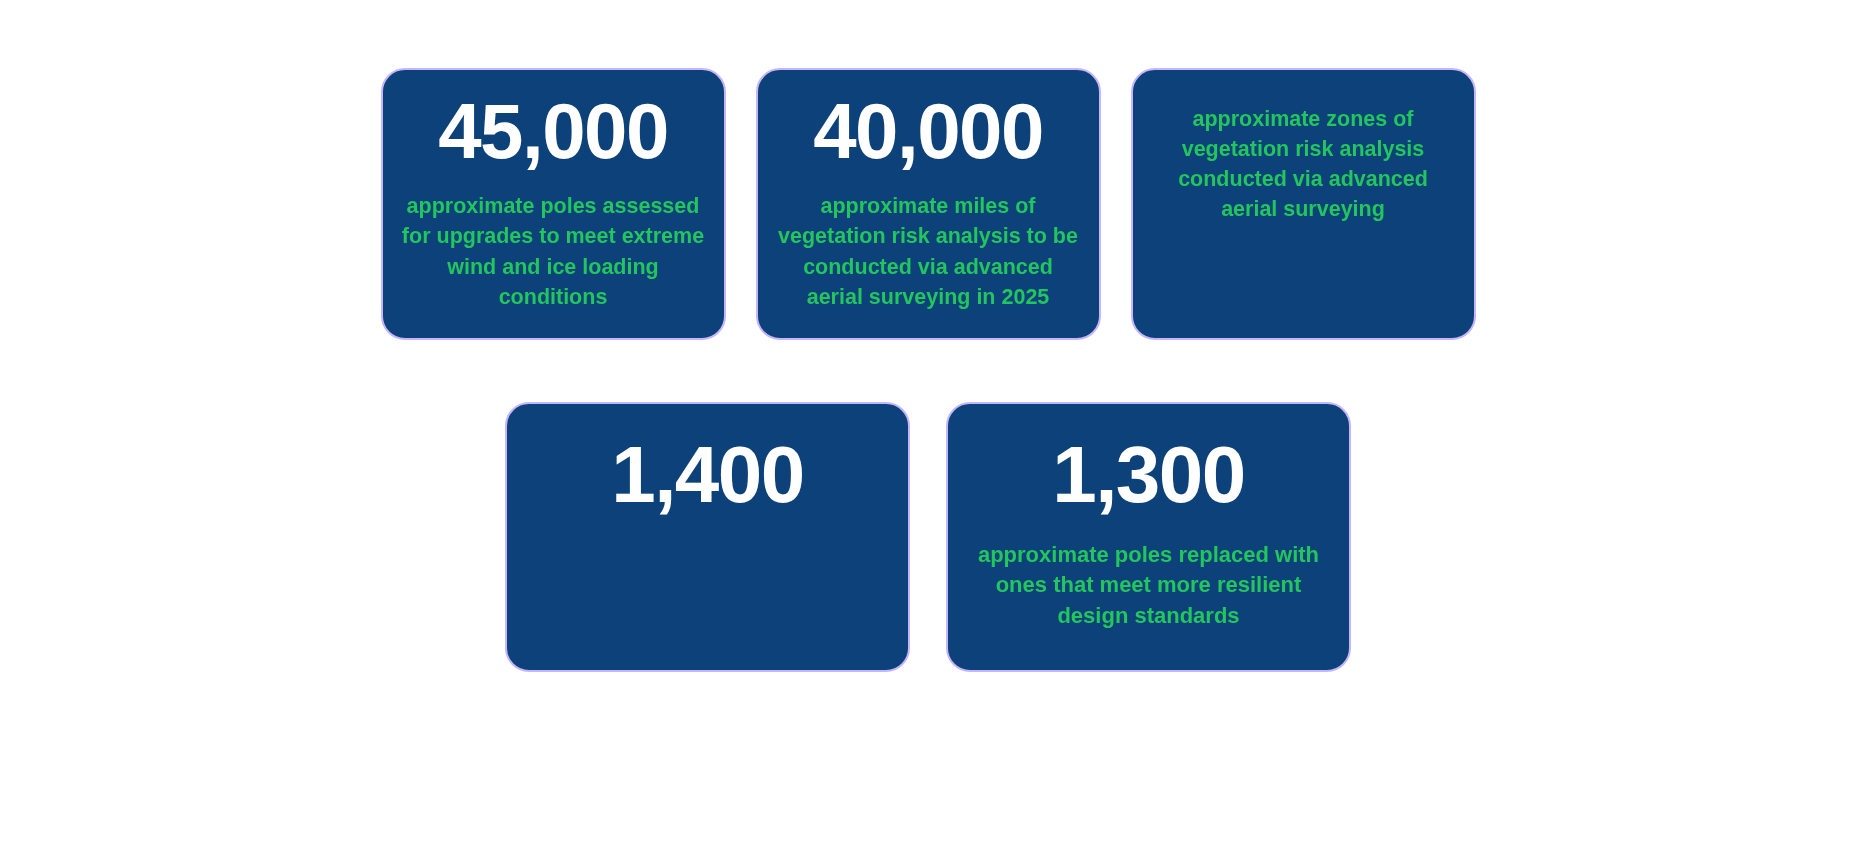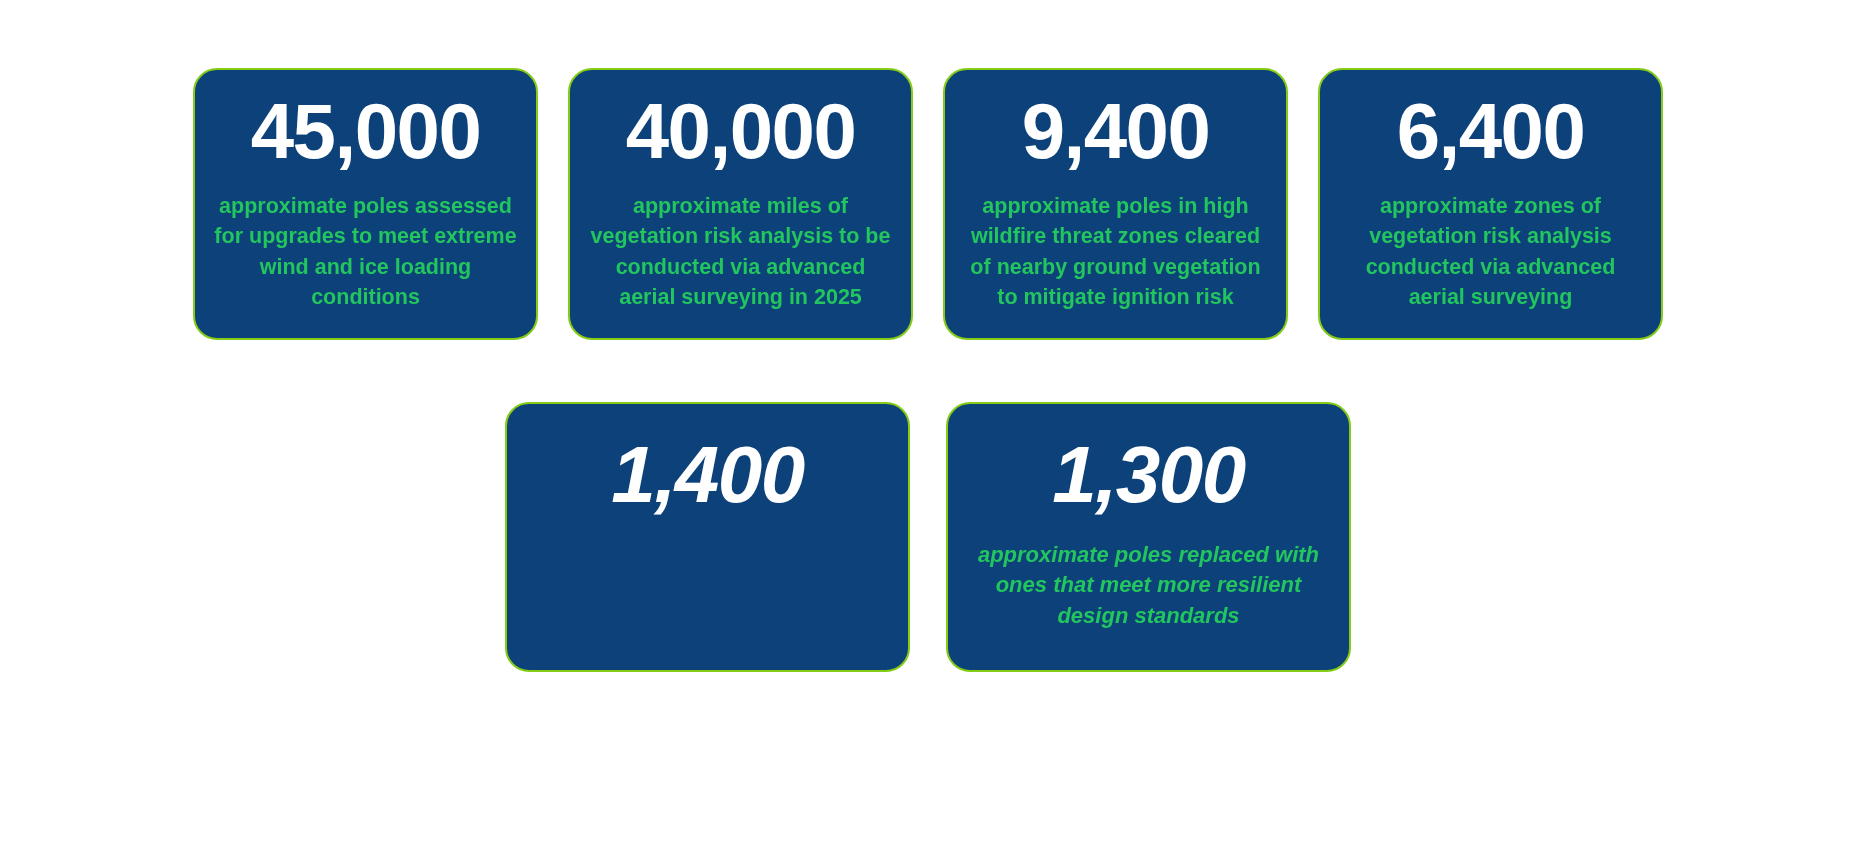--- a/index.html
+++ b/index.html
@@ -32,26 +32,25 @@
   }
 
   #row-1 {
     padding-top: 68px;
     gap: 30px;
   }
 
   #row-2 {
     padding-top: 62px;
     gap: 36px;
-    font-style: italic;
   }
 
   .stat-card {
     background: #0c4179;
-    border: 2px solid #84cc16;
+    border: 2px solid #c4b5fd;
     border-radius: 24px;
     box-sizing: border-box;
     display: flex;
     flex-direction: column;
     align-items: center;
     justify-content: flex-start;
     text-align: center;
     color: #ffffff;
     padding: 18px 16px 26px 16px;
   }
@@ -107,27 +106,22 @@
     <div class="stat-card">
       <div class="stat-value">45,000</div>
       <div class="stat-label">approximate poles assessed for upgrades to meet extreme wind and ice loading conditions</div>
     </div>
 
     <div class="stat-card">
       <div class="stat-value">40,000</div>
       <div class="stat-label">approximate miles of vegetation risk analysis to be conducted via advanced aerial surveying in 2025</div>
     </div>
 
-    <div class="stat-card">
-      <div class="stat-value">9,400</div>
-      <div class="stat-label">approximate poles in high wildfire threat zones cleared of nearby ground vegetation to mitigate ignition risk</div>
-    </div>
 
     <div class="stat-card">
-      <div class="stat-value">6,400</div>
       <div class="stat-label">approximate zones of vegetation risk analysis conducted via advanced aerial surveying</div>
     </div>
 
   </div>
 
   <div class="stat-row" id="row-2">
 
     <div class="stat-card">
       <div class="stat-value">1,400</div>
     </div>

